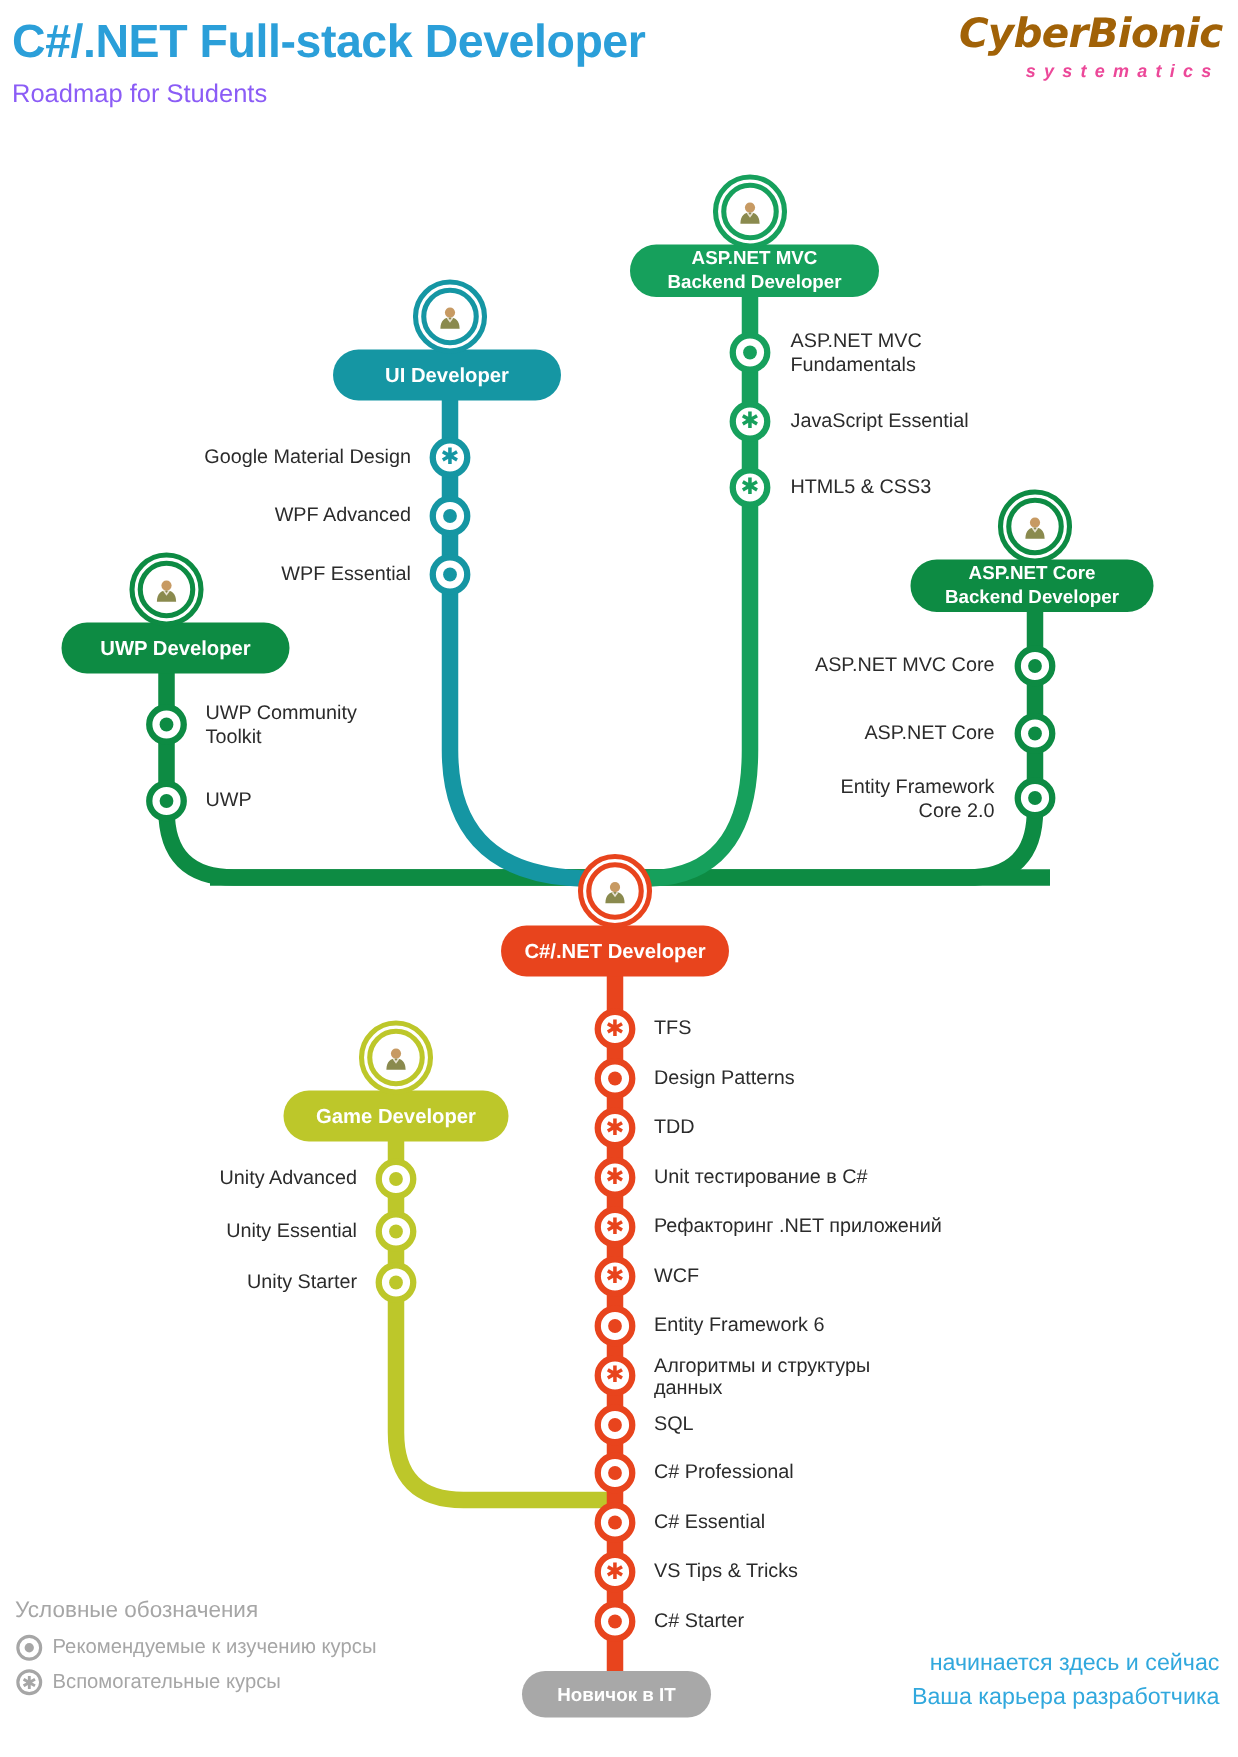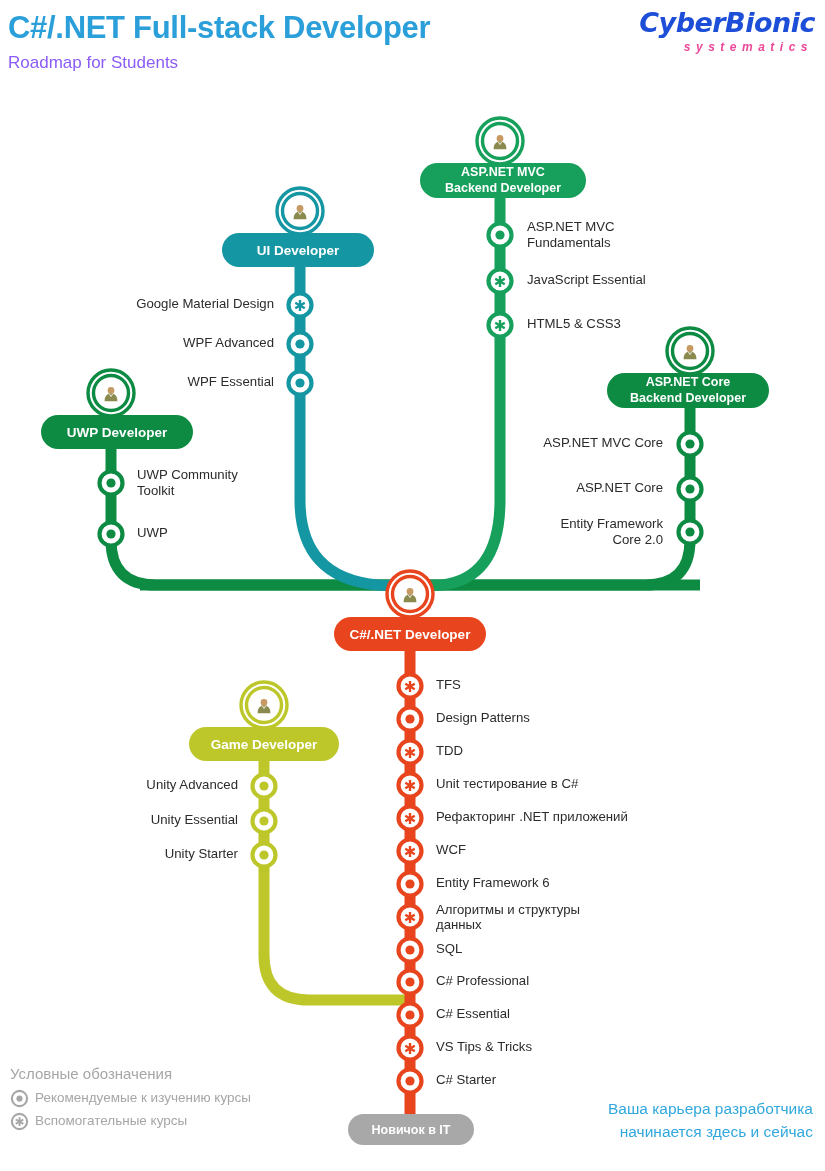--- a/index.html
+++ b/index.html
@@ -17,21 +17,21 @@
   .hdr-title{
     font-size:31px;font-weight:bold;color:#2b9fd9;
     letter-spacing:-0.3px;line-height:40px;white-space:nowrap;
   }
   .hdr-sub{
     font-size:17px;color:#8b5cf6;line-height:26px;margin-top:2px;
     white-space:nowrap;
   }
   .logo{position:absolute;right:10px;top:8px;text-align:right;}
   .logo-main{
-    font-size:27px;font-weight:bold;font-style:italic;color:#1d4ed8;
+    font-size:27px;font-weight:bold;font-style:italic;color:#a16207;
     letter-spacing:-0.5px;line-height:30px;white-space:nowrap;
     font-family:"DejaVu Sans","Liberation Sans",sans-serif;
   }
   .logo-sub{
     font-size:12px;font-weight:bold;font-style:italic;color:#ec4899;
     letter-spacing:5.5px;line-height:16px;white-space:nowrap;
     margin-top:1px;margin-right:2px;
   }
 
   
@@ -318,17 +318,17 @@
     <div class="legend-row">
       <svg width="19" height="19" viewBox="0 0 19 19">
         <circle cx="9.5" cy="9.5" r="7.6" fill="#ffffff" stroke="#a6a6a6" stroke-width="2.1"></circle>
         <text x="9.5" y="9.8" text-anchor="middle" dominant-baseline="central" font-size="12" fill="#a6a6a6" font-family="DejaVu Sans, sans-serif">✱</text>
       </svg>
       <span class="lbl">Вспомогательные курсы</span>
     </div>
   </div>
 
   <div class="tagline">
+    <div>начинается здесь и сейчас</div>
     <div>Ваша карьера разработчика</div>
-    <div>начинается здесь и сейчас</div>
   </div>
 
 </div>
 
 </body></html>

